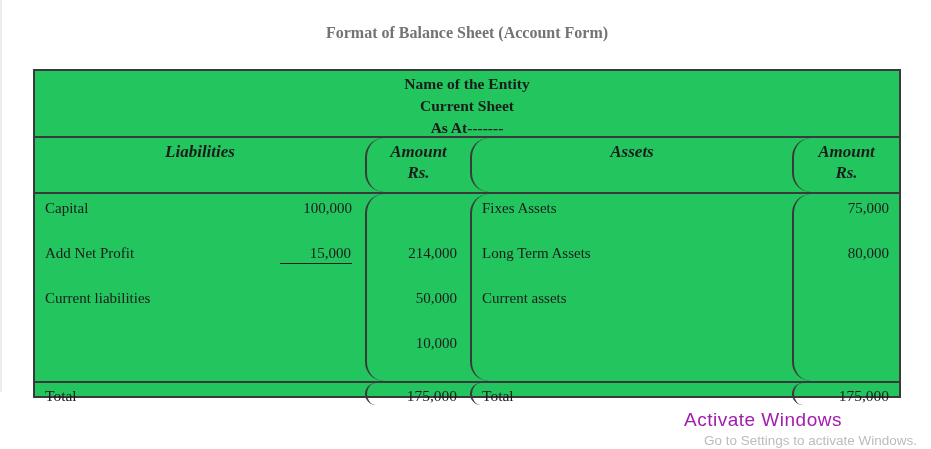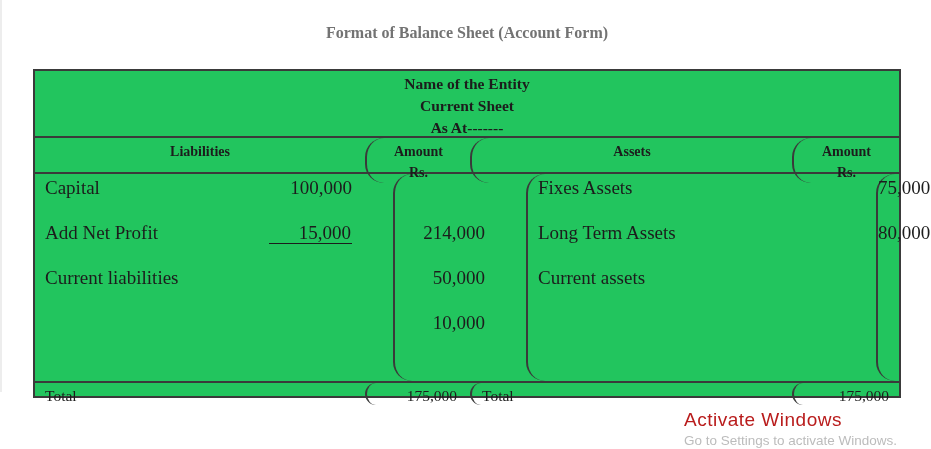--- a/index.html
+++ b/index.html
@@ -41,31 +41,32 @@
     font-size: 15.5px;
     padding-top: 2px;
   }
   .entity-header div { line-height: 22px; }
   .cols4 {
     display: grid;
     grid-template-columns: 330px 105px 322px 1fr;
   }
   .cols4 > div:nth-child(n+2) { border-left: 2px solid #3a3a3a; border-radius: 19px; }
   .col-header-row {
-    height: 36px;
+    height: 56px;
     border-bottom: 2px solid #3a3a3a;
     font-weight: bold;
-    font-size: 14px;
+    font-size: 17px;
+    font-style: italic;
   }
   .col-header-row .hcell {
     text-align: center;
     padding-top: 3px;
     line-height: 21px;
   }
-  .body-row { flex: 1; font-size: 19px; gap: 28px; }
+  .body-row { flex: 1; font-size: 15px; }
   .bcol { display: flex; flex-direction: column; }
   .slot {
     height: 45px;
     padding-top: 5px;
     line-height: 18px;
   }
   .liab-slot {
     display: flex;
     justify-content: space-between;
     padding-left: 10px;
@@ -88,28 +89,29 @@
   .tlabel { padding-left: 10px; }
   .watermark {
     position: absolute;
     left: 684px; top: 408px;
     font-family: "Liberation Sans", sans-serif;
     pointer-events: none;
   }
   .watermark .wm1 {
     font-size: 19px;
     font-weight: 300;
-    color: #b91c1c;
+    color: #a21caf;
     line-height: 24px;
     letter-spacing: 0.5px;
   }
   .watermark .wm2 {
     font-size: 13.5px;
     color: #bcbcbc;
     line-height: 17px;
+    margin-left: 20px;
   }
 </style>
 </head>
 <body>
 
 <div class="page-edge"></div>
 
 <div class="doc-title">Format of Balance Sheet (Account Form)</div>
 
 <div class="bs-table">

